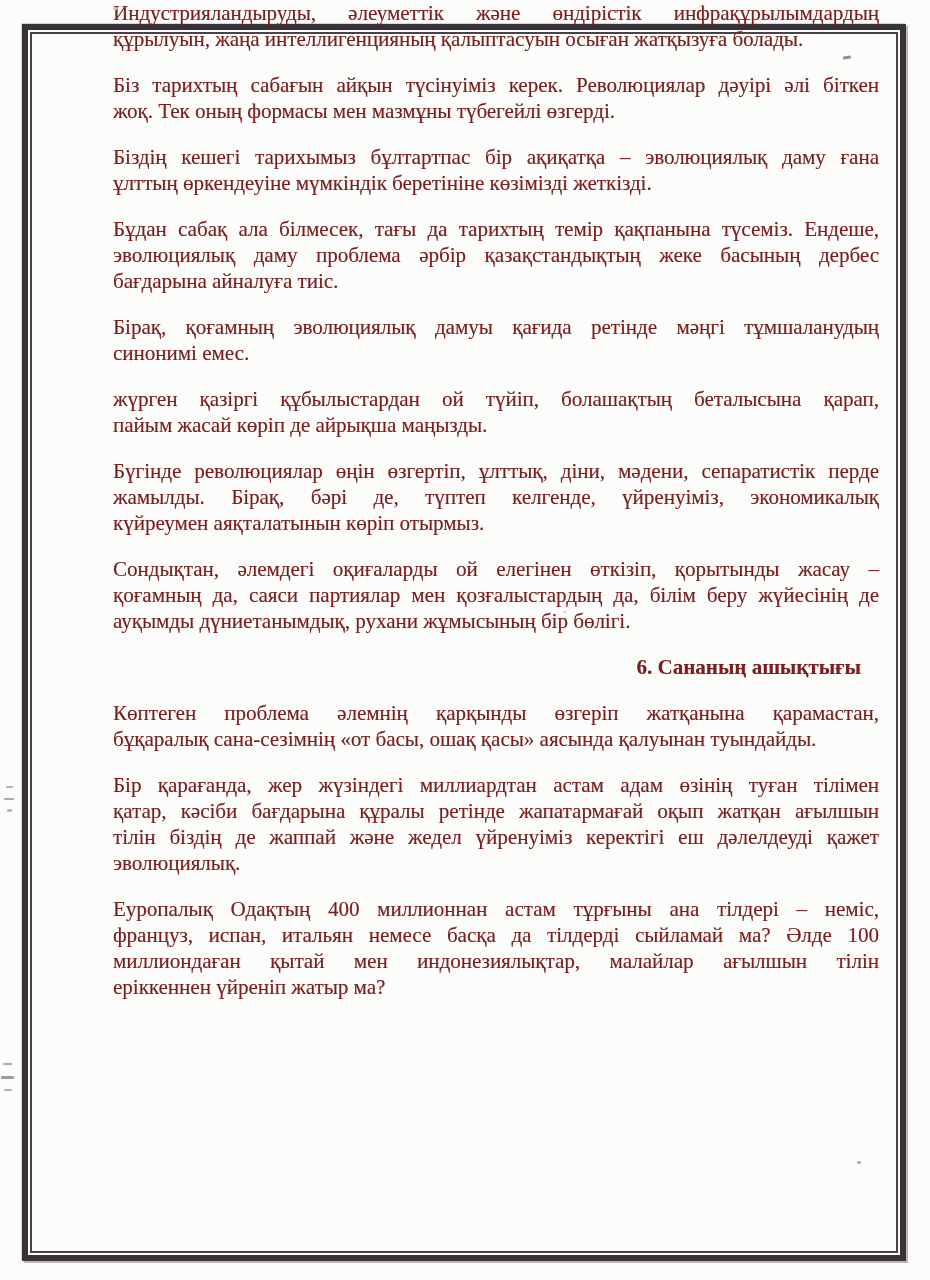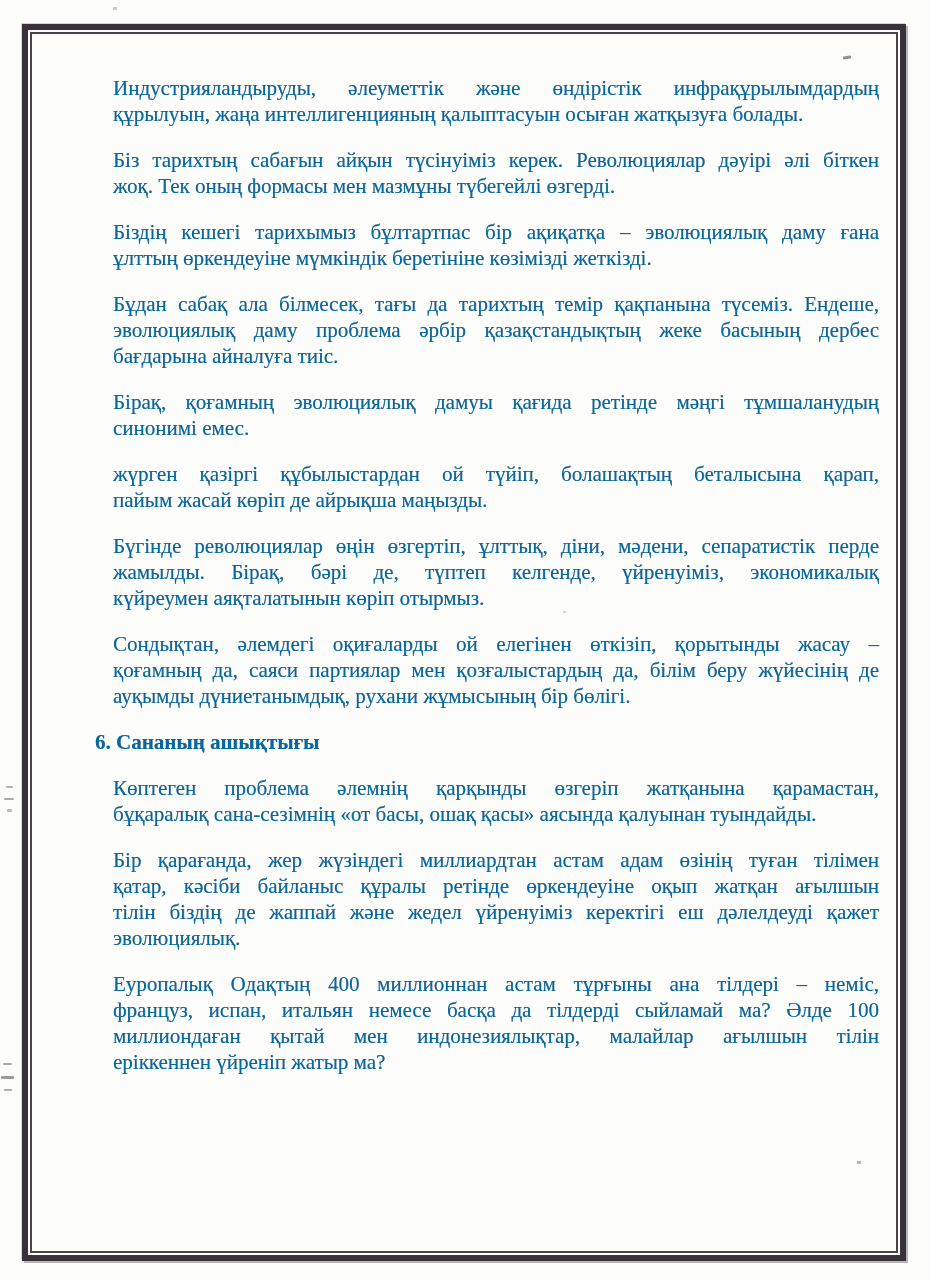--- a/index.html
+++ b/index.html
@@ -32,34 +32,33 @@
     position: absolute;
     inset: 2px;
     border: 2px solid #4a4149;
   }
   
   .text-block {
     position: absolute;
     left: 113px;
     top: 0;
     width: 766px;
-    padding-top: 75px;
-    color: #0369a1;
+    color: #7f1d1d;
     font-size: 21px;
     line-height: 26px;
     text-shadow: 0.3px 0.3px 0.6px rgba(62, 52, 62, 0.45);
   }
   .para { margin: 20px 0 0 0; }
   .para:first-child { margin-top: 0; }
   .ln { text-align: justify; }
   .ln.j { text-align-last: justify; }
   .heading {
     margin: 20px 0 0 0;
     font-weight: 700;
-    text-align: left;
+    text-align: right;
     transform: translateX(-18px);
   }
   
   .artifact {
     position: absolute;
     border-radius: 1px;
   }
   .a1 { left: 113px; top: 7px;    width: 4px;  height: 3px; background: #c9c5c9; }
   .a2 { left: 843px; top: 56px;   width: 8px;  height: 3px; background: #948e94; transform: rotate(-8deg); }
   .a3 { left: 6px;   top: 786px;  width: 7px;  height: 2px; background: #b5b0b6; }
@@ -116,21 +115,21 @@
         <div class="ln j">қоғамның да, саяси партиялар мен қозғалыстардың да, білім беру жүйесінің де</div>
         <div class="ln">ауқымды дүниетанымдық, рухани жұмысының бір бөлігі.</div>
       </div>
       <div class="heading">6. Сананың ашықтығы</div>
       <div class="para">
         <div class="ln j">Көптеген проблема әлемнің қарқынды өзгеріп жатқанына қарамастан,</div>
         <div class="ln">бұқаралық сана-сезімнің «от басы, ошақ қасы» аясында қалуынан туындайды.</div>
       </div>
       <div class="para">
         <div class="ln j">Бір қарағанда, жер жүзіндегі миллиардтан астам адам өзінің туған тілімен</div>
-        <div class="ln j">қатар, кәсіби байланыс құралы ретінде өркендеуіне оқып жатқан ағылшын</div>
+        <div class="ln j">қатар, кәсіби бағдарына құралы ретінде жапатармағай оқып жатқан ағылшын</div>
         <div class="ln j">тілін біздің де жаппай және жедел үйренуіміз керектігі еш дәлелдеуді қажет</div>
         <div class="ln">эволюциялық.</div>
       </div>
       <div class="para">
         <div class="ln j">Еуропалық Одақтың 400 миллионнан астам тұрғыны ана тілдері – неміс,</div>
         <div class="ln j">француз, испан, итальян немесе басқа да тілдерді  сыйламай ма? Әлде 100</div>
         <div class="ln j">миллиондаған қытай мен индонезиялықтар, малайлар ағылшын тілін</div>
         <div class="ln">еріккеннен үйреніп жатыр ма?</div>
       </div>
     </div>

